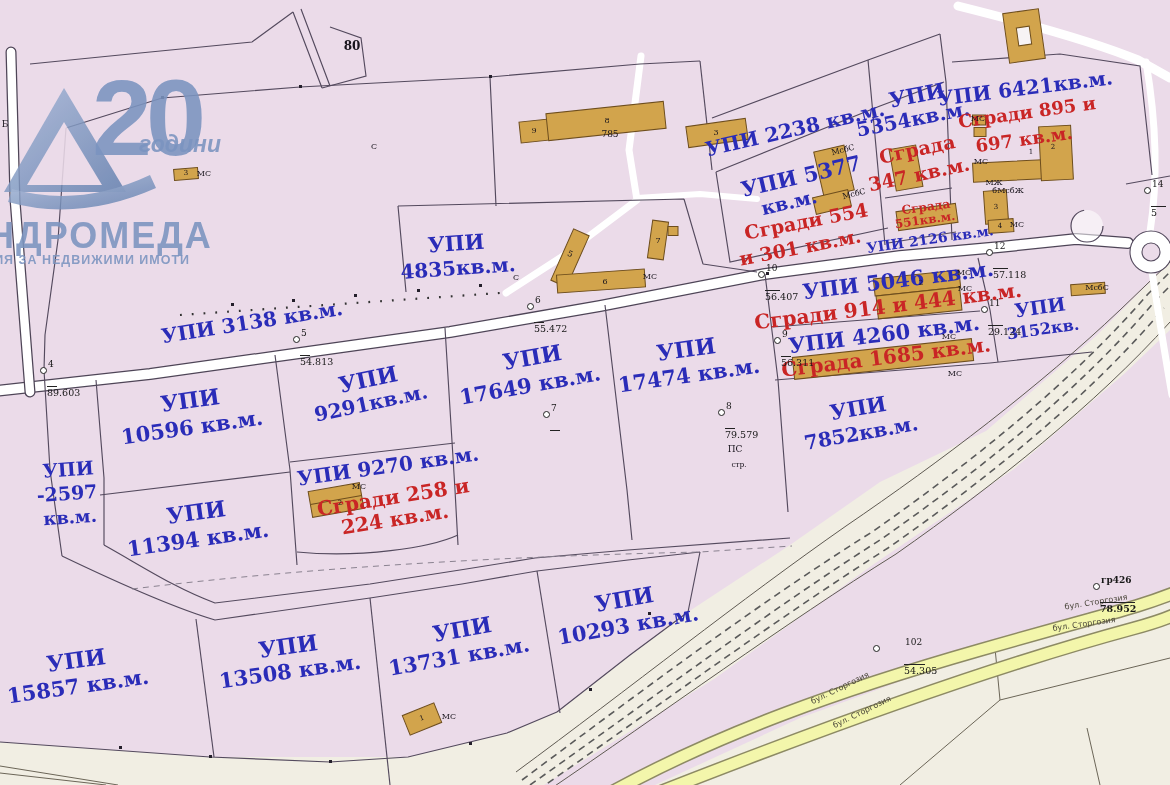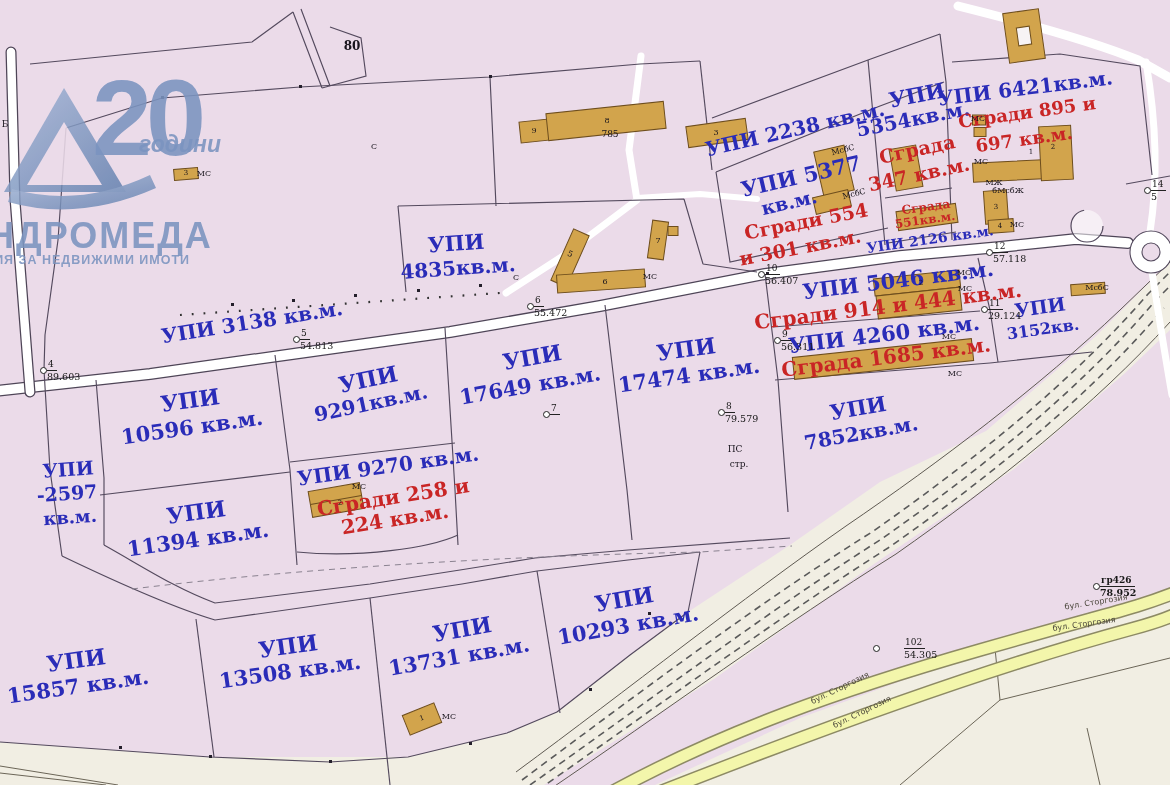--- a/index.html
+++ b/index.html
@@ -8,21 +8,21 @@
   #geo{position:absolute;left:0;top:0;z-index:10;}
   #labels{position:absolute;left:0;top:0;width:100%;height:100%;z-index:20;}
   .lbl{position:absolute;white-space:nowrap;transform-origin:center;}
   .blue{color:#2a2cb8;font-weight:bold;font-family:"DejaVu Serif",serif;}
   .red{color:#c92525;font-weight:bold;font-family:"DejaVu Serif",serif;}
   .blk{color:#18141c;font-family:"DejaVu Serif",serif;}
   .roadlbl{color:#4a463a;font-family:"DejaVu Sans",sans-serif;}
   .white{color:rgba(255,255,255,.93);font-family:"Liberation Sans",sans-serif;font-weight:bold;
          letter-spacing:2px;}
   .pt{position:absolute;color:#171717;font:9px "DejaVu Serif",serif;line-height:1.2;z-index:21;}
-  .pt .pid{display:inline-block;border-bottom:1px solid #222;padding:0 3px 0 1px;font-size:9px;}
+  .pt .pid{display:inline-block;border-bottom:1px solid #222;padding:0 3px 16px 1px;font-size:9px;}
   .pt .pel{display:block;font-size:9.5px;}
   .ptdot{position:absolute;width:5px;height:5px;border:1px solid #222;border-radius:50%;
          background:#fff;z-index:21;}
   
   #wm{position:absolute;left:0;top:0;width:100%;height:100%;z-index:30;pointer-events:none;
       font-family:"Liberation Sans",sans-serif;}
   .wm-t{position:absolute;color:#7b94c0;opacity:.88;font-weight:bold;}
   #wm-25{left:92px;top:64px;font-size:108px;letter-spacing:-6px;line-height:1;}
   #wm-god{left:139px;top:131px;font-size:23px;font-style:italic;}
   #wm-name{left:-12px;top:215px;font-size:36px;letter-spacing:2px;}
@@ -300,21 +300,21 @@
       <div class="lbl blk" style="left: 964px; top: 272px; font-size: 8px; transform: translate(-50%, -50%) rotate(0deg);">МС</div>
       <div class="lbl blk" style="left: 965px; top: 288px; font-size: 8px; transform: translate(-50%, -50%) rotate(0deg);">МС</div>
       <div class="lbl blk" style="left: 949px; top: 336px; font-size: 8px; transform: translate(-50%, -50%) rotate(0deg);">МС</div>
       <div class="lbl blk" style="left: 955px; top: 373px; font-size: 8px; transform: translate(-50%, -50%) rotate(0deg);">МС</div>
       <div class="lbl blk" style="left: 1097px; top: 287px; font-size: 8px; transform: translate(-50%, -50%) rotate(0deg);">МсбС</div>
       <div class="lbl blk" style="left: 359px; top: 486px; font-size: 8px; transform: translate(-50%, -50%) rotate(0deg);">МС</div>
       <div class="lbl blk" style="left: 340px; top: 503px; font-size: 7px; transform: translate(-50%, -50%) rotate(0deg);">2</div>
       <div class="lbl blk" style="left: 449px; top: 716px; font-size: 8px; transform: translate(-50%, -50%) rotate(0deg);">МС</div>
       <div class="lbl blk" style="left: 422px; top: 718px; font-size: 7px; transform: translate(-50%, -50%) rotate(-20deg);">1</div>
       <div class="lbl blk" style="left: 735px; top: 449px; font-size: 9px; transform: translate(-50%, -50%) rotate(0deg);">ПС</div>
-      <div class="lbl blk" style="left: 739px; top: 464px; font-size: 9px; transform: translate(-50%, -50%) rotate(0deg);">стр.</div>
+      <div class="lbl blk" style="left: 739px; top: 464px; font-size: 9px; transform: translate(-50%, -50%) rotate(0deg); font-family: Liberation Serif, serif;">стр.</div>
       <div class="lbl blk" style="left: 5px; top: 124px; font-size: 9px; transform: translate(-50%, -50%) rotate(0deg);">Б</div>
       <div class="lbl roadlbl" style="left: 840px; top: 688px; font-size: 8px; transform: translate(-50%, -50%) rotate(-26deg);">бул. Сторгозия</div>
       <div class="lbl roadlbl" style="left: 862px; top: 712px; font-size: 8px; transform: translate(-50%, -50%) rotate(-26deg);">бул. Сторгозия</div>
       <div class="lbl roadlbl" style="left: 1096px; top: 602px; font-size: 8px; transform: translate(-50%, -50%) rotate(-9deg);">бул. Сторгозия</div>
       <div class="lbl roadlbl" style="left: 1084px; top: 624px; font-size: 8px; transform: translate(-50%, -50%) rotate(-8deg);">бул. Сторгозия</div>
       <div class="ptdot" style="left: 40px; top: 367px;"></div>
       <div class="pt" style="left: 47px; top: 359px;"><span class="pid">4</span><span class="pel">89.603</span></div>
       <div class="ptdot" style="left: 293px; top: 336px;"></div>
       <div class="pt" style="left: 300px; top: 328px;"><span class="pid">5</span><span class="pel">54.813</span></div>
       <div class="ptdot" style="left: 527px; top: 303px;"></div>

